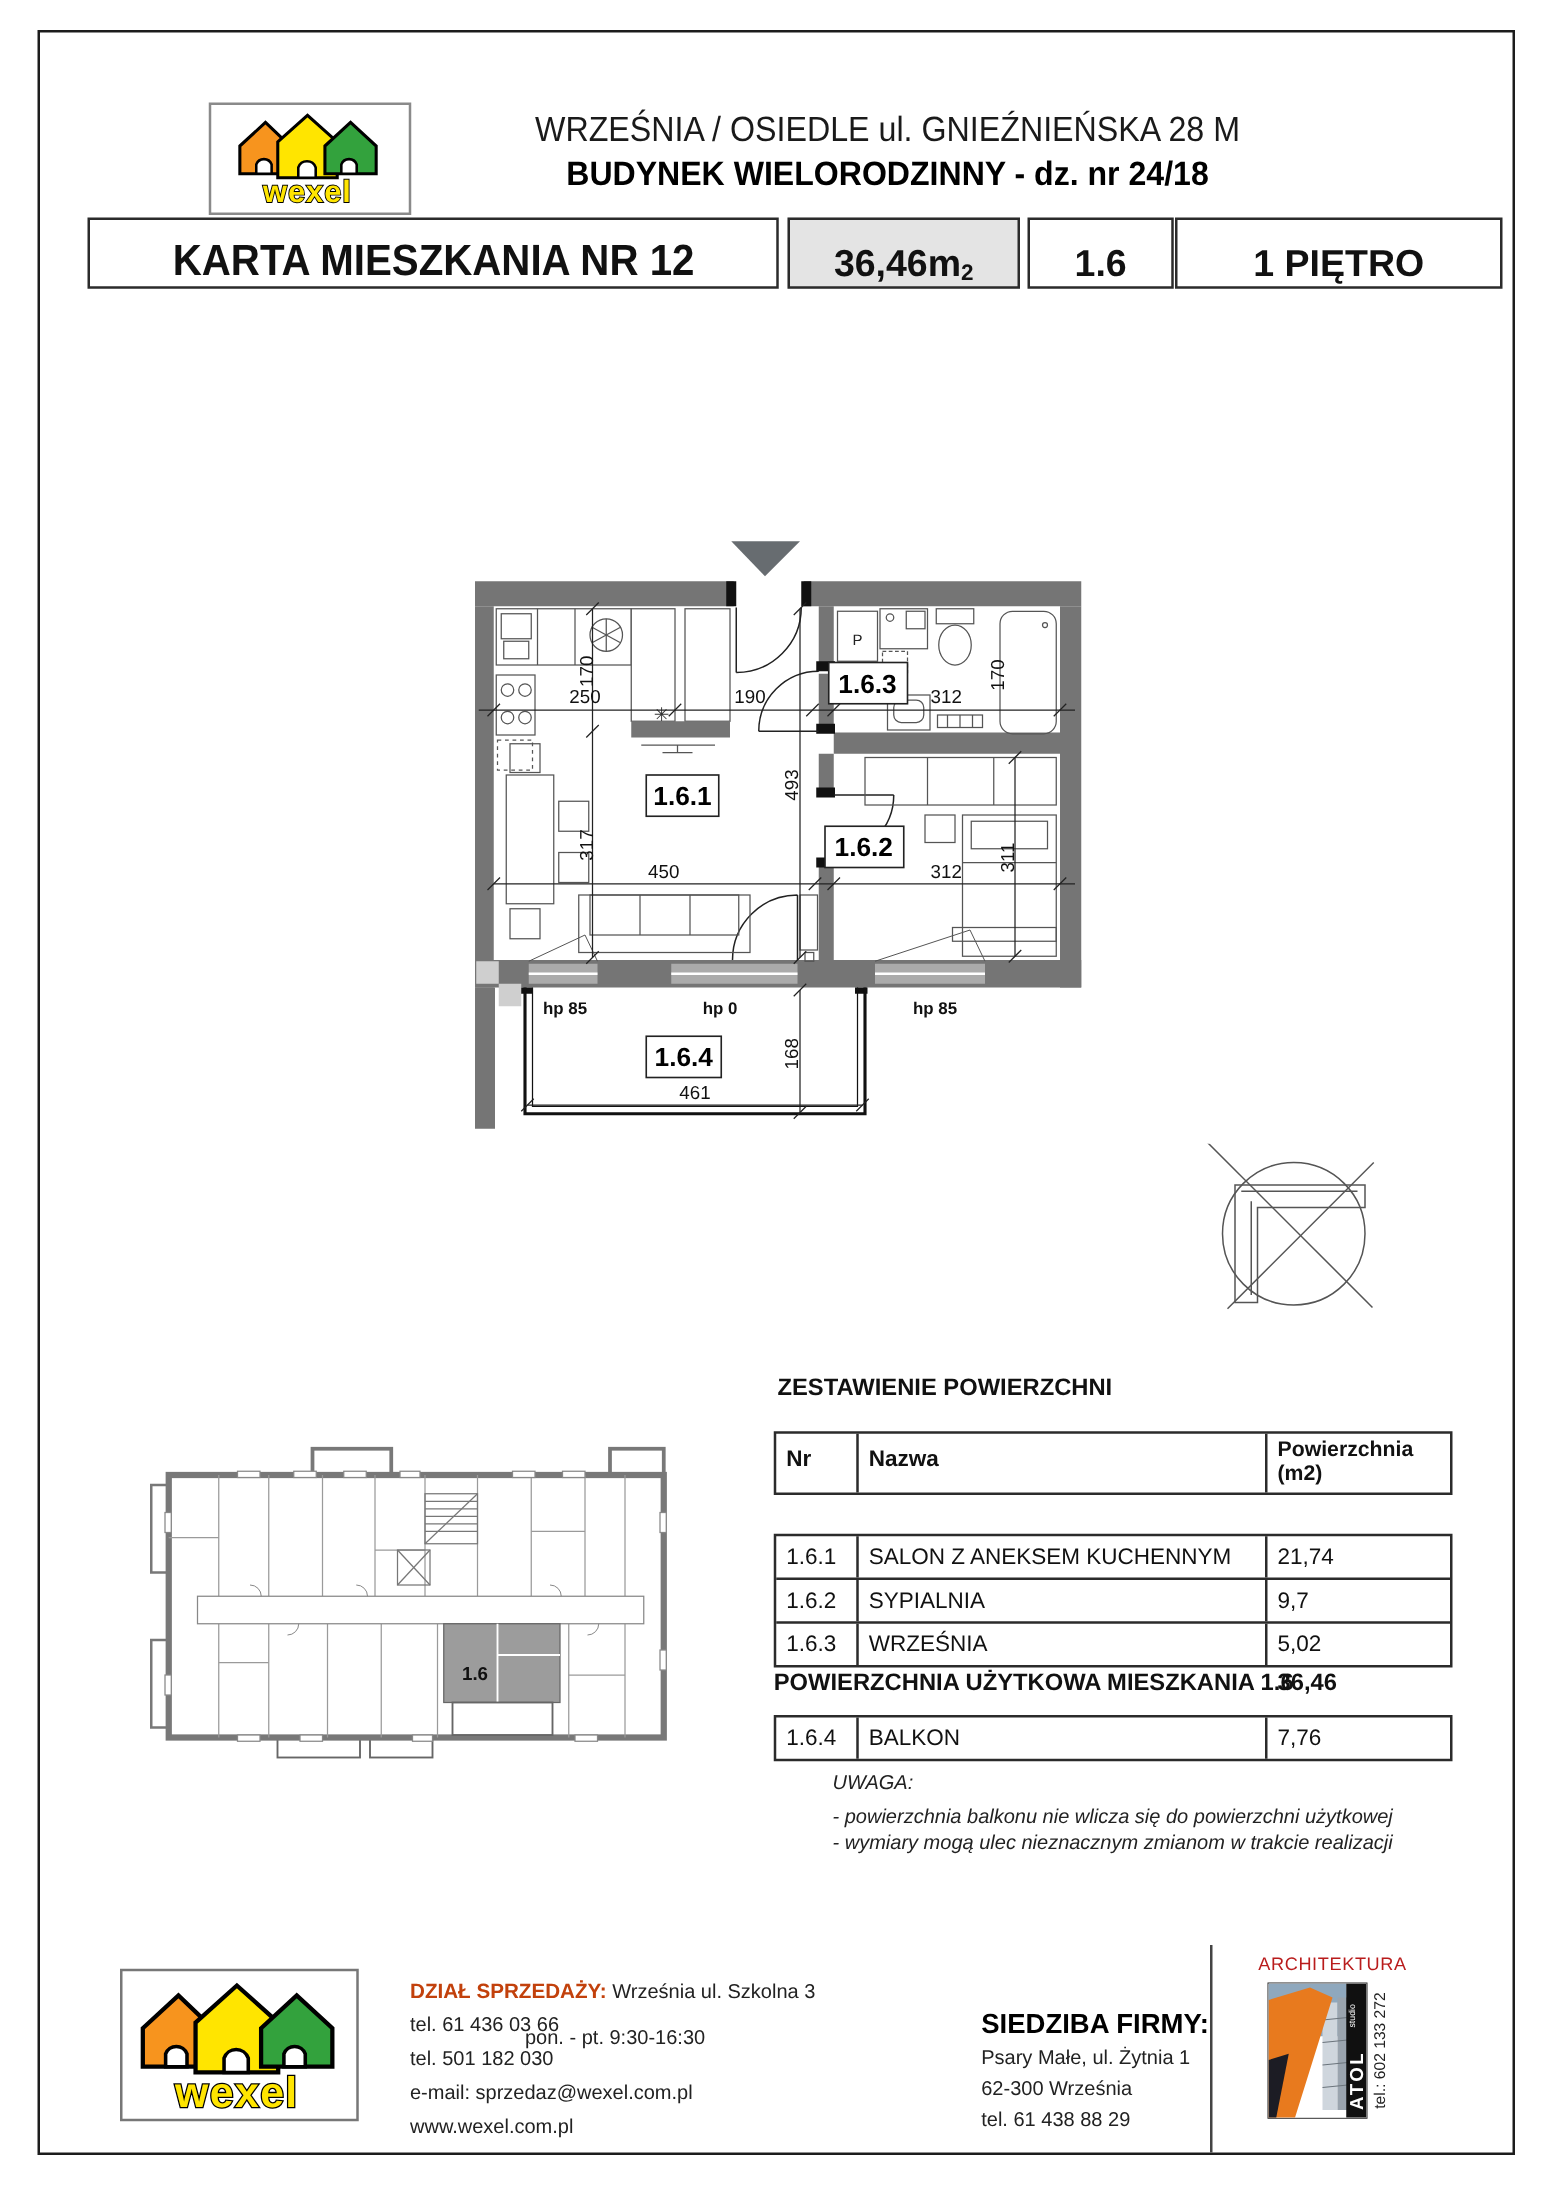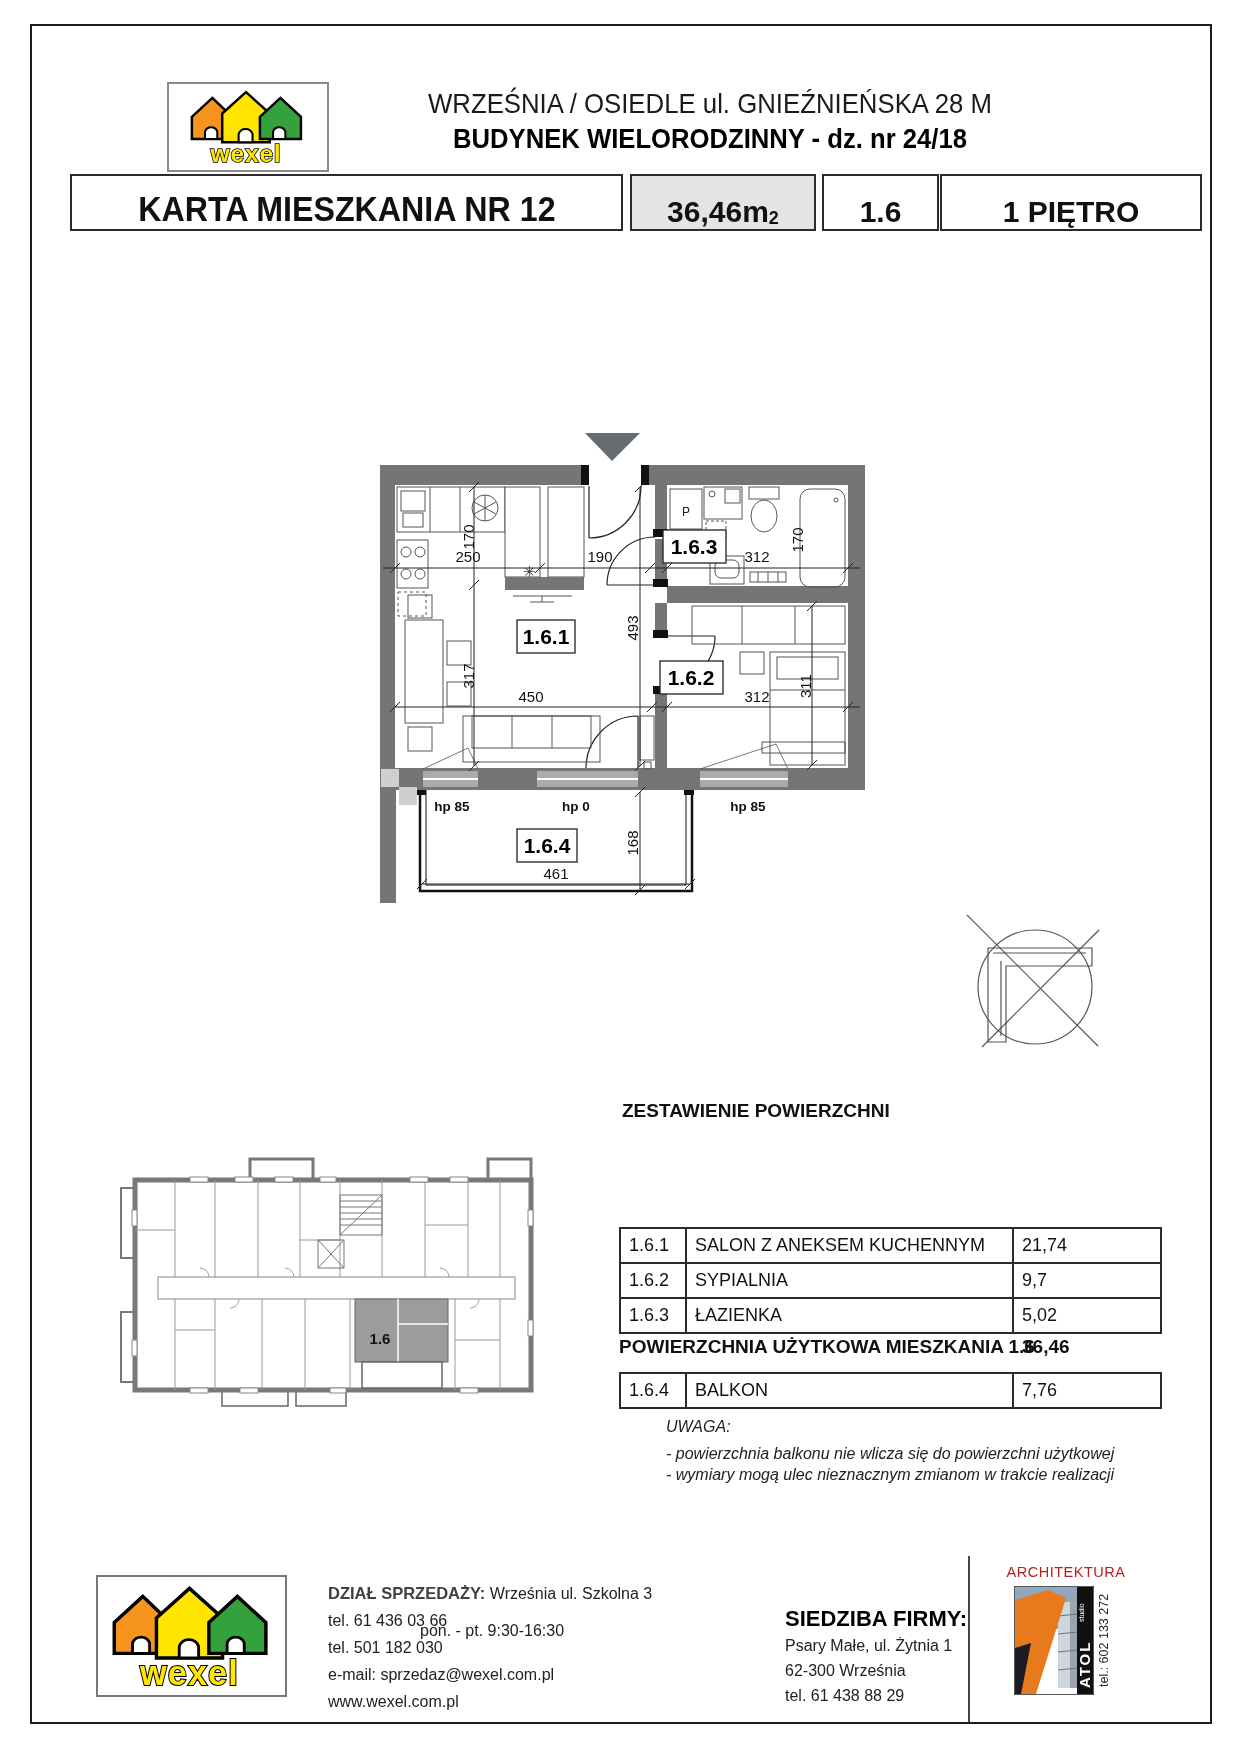--- a/index.html
+++ b/index.html
@@ -34,21 +34,21 @@
   .trow .c1,.trow .c2{border-right:2px solid #2b2b2b;}
   #total-line{left:619px;top:1336px;width:539px;height:30px;font-size:19px;font-weight:bold;}
   #total-line .val{position:absolute;left:403px;top:0;}
   #balc-row{left:619px;top:1372px;width:539px;border:2px solid #2b2b2b;}
   #balc-row .trow{border-bottom:none;}
   #uwaga{left:666px;top:1416px;width:540px;font-style:italic;font-size:16px;line-height:21px;color:#222;}
   #uwaga .t{margin-bottom:6px;}
   
   #f-logo-box{left:96px;top:1575px;width:187px;height:118px;border:2px solid #777;background:#fff;}
   #sales{left:328px;top:1580px;width:360px;font-size:16px;line-height:27px;color:#222;}
-  #sales b{font-size:16.5px;color:#404040;}
+  #sales b{font-size:16.5px;color:#c2410c;}
   #hours{left:420px;top:1622px;font-size:16px;color:#222;}
   #hq{left:785px;top:1606px;width:190px;font-size:16px;line-height:25px;color:#222;}
   #hq b{font-size:22px;color:#000;}
   #f-divider{left:968px;top:1556px;width:2px;height:166px;background:#444;}
   #arch-label{left:1000px;top:1564px;width:132px;text-align:center;font-size:14.5px;color:#b91c1c;letter-spacing:.5px;}
   #atol-tel{left:1097px;top:1586px;width:22px;height:109px;writing-mode:vertical-rl;
             transform:rotate(180deg);font-size:12.5px;color:#222;text-align:center;}
   svg text{font-family:"Liberation Sans",sans-serif;}
 </style>
 </head>
@@ -349,35 +349,43 @@
         <rect x="460" y="1388" width="18" height="5"></rect>
       <rect x="132" y="1210" width="5" height="16"></rect>
         <rect x="132" y="1340" width="5" height="16"></rect>
       <rect x="528" y="1210" width="5" height="16"></rect>
         <rect x="528" y="1320" width="5" height="16"></rect>
     </g>
   </svg>
 
   <div class="abs" id="sum-heading">ZESTAWIENIE POWIERZCHNI</div>
 
+  <div class="abs grid3" id="thead">
+    <div class="c c1">Nr</div>
+    <div class="c c2">Nazwa</div>
+    <div class="c c3">
+      <div>Powierzchnia</div>
+      <div>(m2)</div>
+    </div>
+  </div>
 
   <div class="abs" id="trows">
     <div class="grid3 trow">
       <div class="c c1">1.6.1</div>
       <div class="c c2">SALON Z ANEKSEM KUCHENNYM</div>
       <div class="c">21,74</div>
     </div>
     <div class="grid3 trow">
       <div class="c c1">1.6.2</div>
       <div class="c c2">SYPIALNIA</div>
       <div class="c">9,7</div>
     </div>
     <div class="grid3 trow">
       <div class="c c1">1.6.3</div>
-      <div class="c c2">ŁAZIENKA</div>
+      <div class="c c2">WRZEŚNIA</div>
       <div class="c">5,02</div>
     </div>
   </div>
 
   <div class="abs" id="total-line">
     <span>POWIERZCHNIA UŻYTKOWA MIESZKANIA 1.6</span>
     <span class="val">36,46</span>
   </div>
 
   <div class="abs" id="balc-row">

